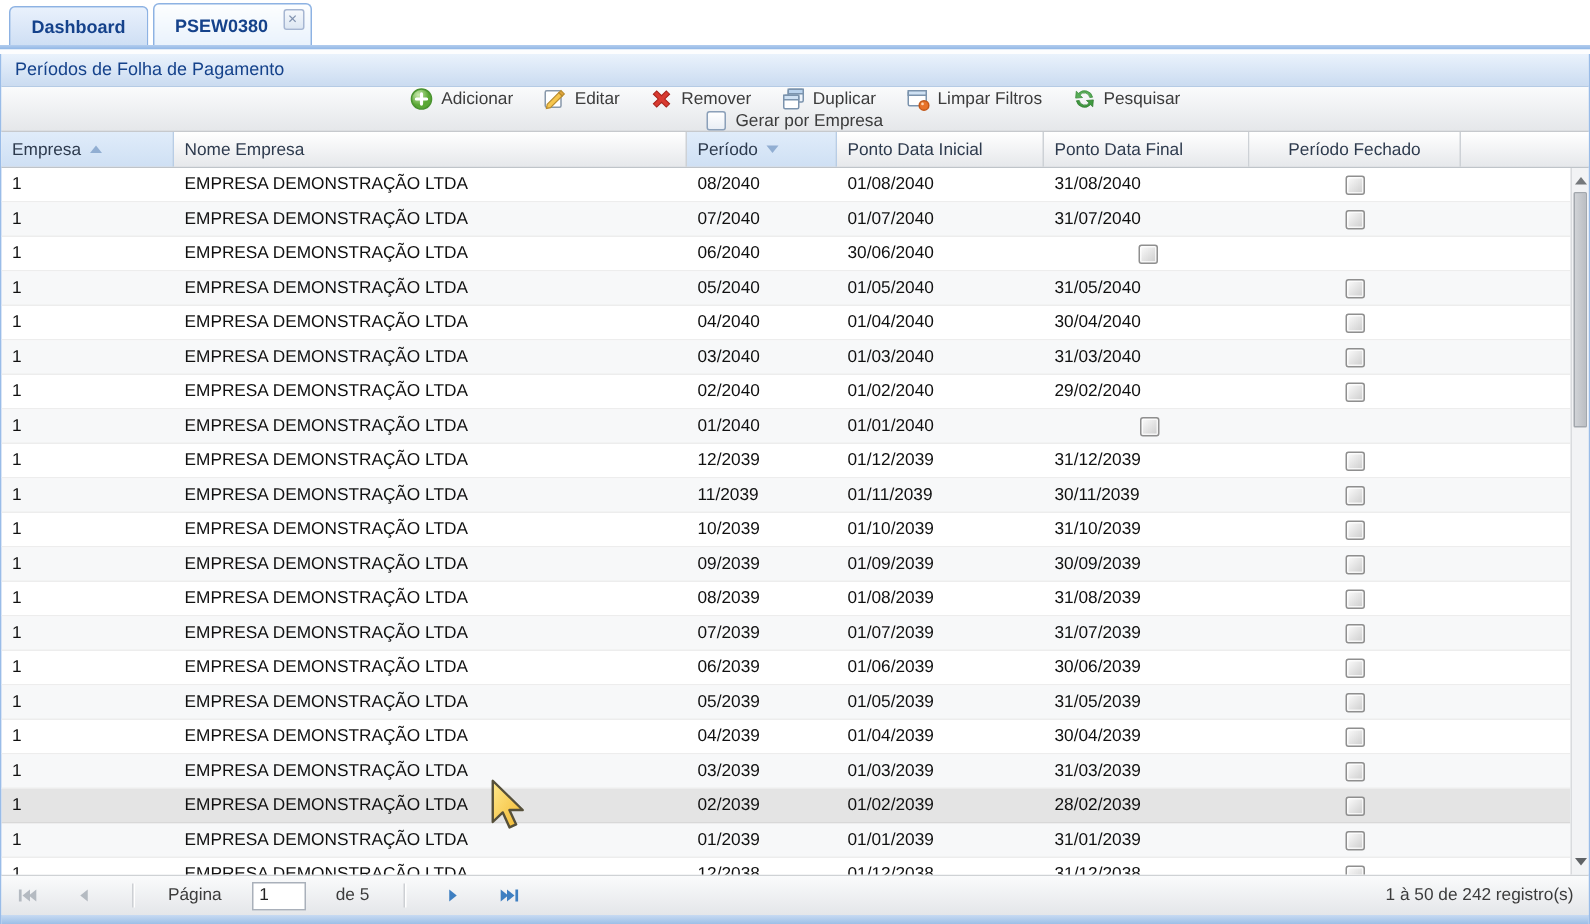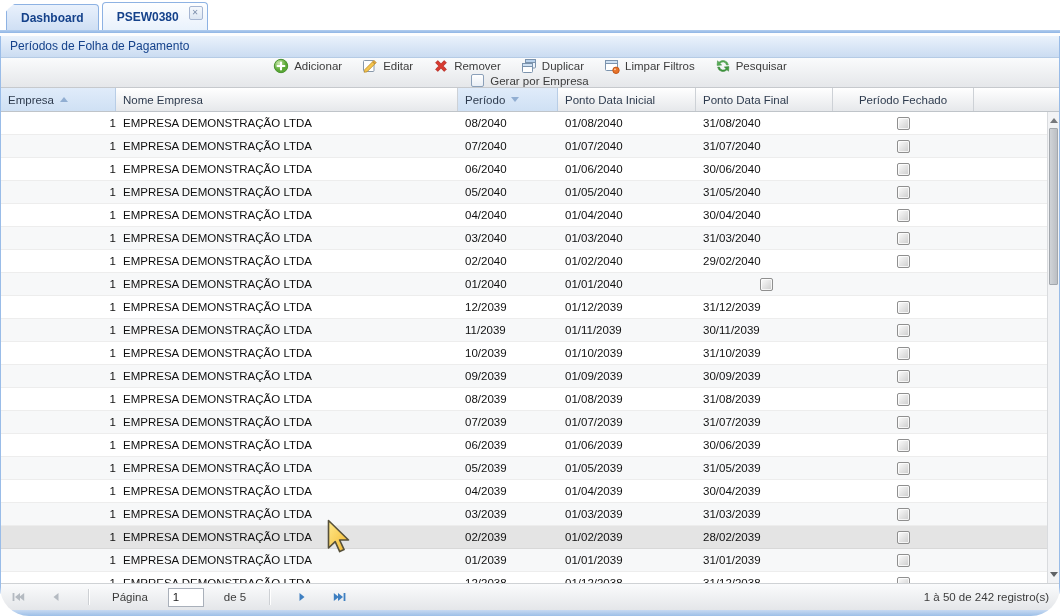--- a/index.html
+++ b/index.html
@@ -1,17 +1,17 @@
 <!DOCTYPE html>
 <html style="--brand-blue: #15428b; --panel-border: #99bce8; --tab-border: #8db2e3; --header-sorted-bg: #d7e5f5; --row-alt-bg: #f7f8f9; --row-hover-bg: #e4e4e4; --paging-active-icon: #3e7fc1; --paging-disabled-icon: #b4bac1; --add-green: #67b33e; --remove-red: #d83a30; --clear-filter-orange: #e8732a;"><head>
 <meta charset="utf-8">
 <style>
   html,body{margin:0;padding:0;background:#fff;}
   *{font-family:"Liberation Sans","DejaVu Sans",sans-serif;}
-  .app{position:relative;width:1060px;height:616px;overflow:hidden;background:#fff;font-size:11.5px;border-radius:29px;
+  .app{position:relative;width:1060px;height:616px;overflow:hidden;background:#fff;font-size:11.5px;
        -webkit-font-smoothing:antialiased;}
 
   
   .tabstrip{height:30px;background:#fff;display:flex;align-items:flex-end;padding-left:6px;gap:3px;}
   .tab{height:25px;border:1px solid var(--tab-border);border-bottom:none;border-radius:4px 4px 0 0;
        background:linear-gradient(#e9f1fc,#cfdff4);padding:0 14px;display:flex;align-items:center;
        font-weight:bold;font-size:12px;color:var(--brand-blue);position:relative;cursor:default;}
   .tab.active{background:linear-gradient(#fdfeff,#e9f2fc);height:27px;padding-right:28px;}
   .tab-close{position:absolute;top:3px;right:4px;width:12px;height:12px;border:1px solid #a6b6d2;
        border-radius:2px;background:linear-gradient(#f5f8fc,#dde7f3);}
@@ -53,21 +53,21 @@
          border-top:5px solid #91aed2;}
 
   
   .grid-wrap{position:relative;height:471px;}
   .grid-body{position:absolute;left:0;top:0;width:1046px;height:471px;overflow:hidden;}
   .grid-row{display:flex;height:23px;box-sizing:border-box;border-bottom:1px solid #ededed;background:#fff;}
   .grid-row.alt{background:var(--row-alt-bg);}
   .grid-row.hover{background:var(--row-hover-bg);border-bottom-color:#d8d8d8;}
   .cell{box-sizing:border-box;padding-left:7px;color:#101010;line-height:22px;
          overflow:hidden;white-space:nowrap;}
-  .c-empresa{width:115px;text-align:right;}
+  .c-empresa{width:115px;}
   .c-nome{width:342px;}
   .c-periodo{width:100px;}
   .c-inicial{width:138px;}
   .c-final{width:137px;}
   .c-fechado{width:141px;display:flex;justify-content:center;align-items:center;padding-left:0;}
   .row-checkbox{width:13px;height:13px;box-sizing:border-box;border:1px solid #8f8f8f;border-radius:2px;
          background:linear-gradient(135deg,#fdfdfd,#cccccc);box-shadow:inset 0 0 0 1px rgba(255,255,255,.75);}
 
   
   .scrollbar{position:absolute;right:0;top:0;width:12px;height:471px;background:#f2f3f5;
@@ -238,21 +238,20 @@
     <div class="cell c-final">31/07/2040</div>
     <div class="cell c-fechado">
       <span class="row-checkbox"></span>
     </div>
   </div>
 
   <div class="grid-row">
     <div class="cell c-empresa">1</div>
     <div class="cell c-nome">EMPRESA DEMONSTRAÇÃO LTDA</div>
     <div class="cell c-periodo">06/2040</div>
-    <div class="cell c-inicial">01/06/2040</div>
     <div class="cell c-final">30/06/2040</div>
     <div class="cell c-fechado">
       <span class="row-checkbox"></span>
     </div>
   </div>
 
   <div class="grid-row alt">
     <div class="cell c-empresa">1</div>
     <div class="cell c-nome">EMPRESA DEMONSTRAÇÃO LTDA</div>
     <div class="cell c-periodo">05/2040</div>

